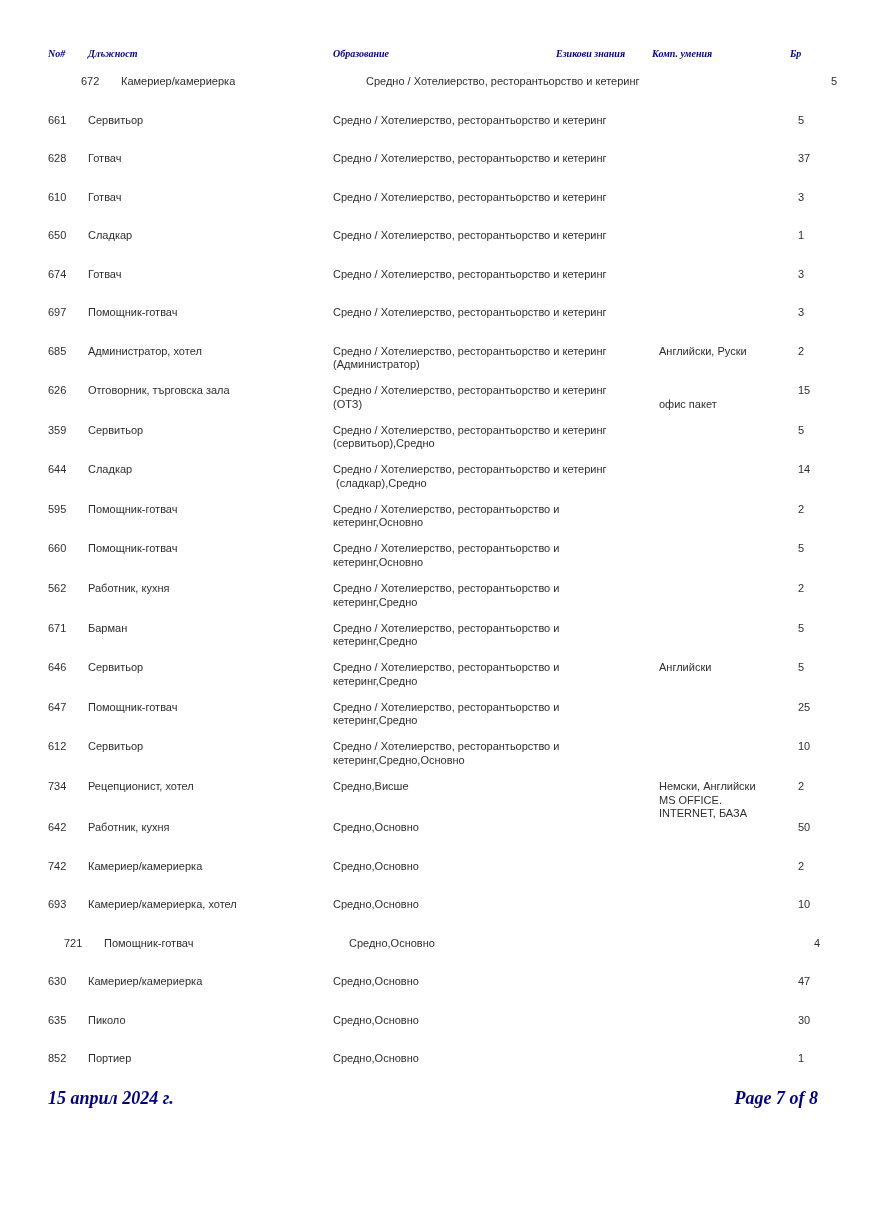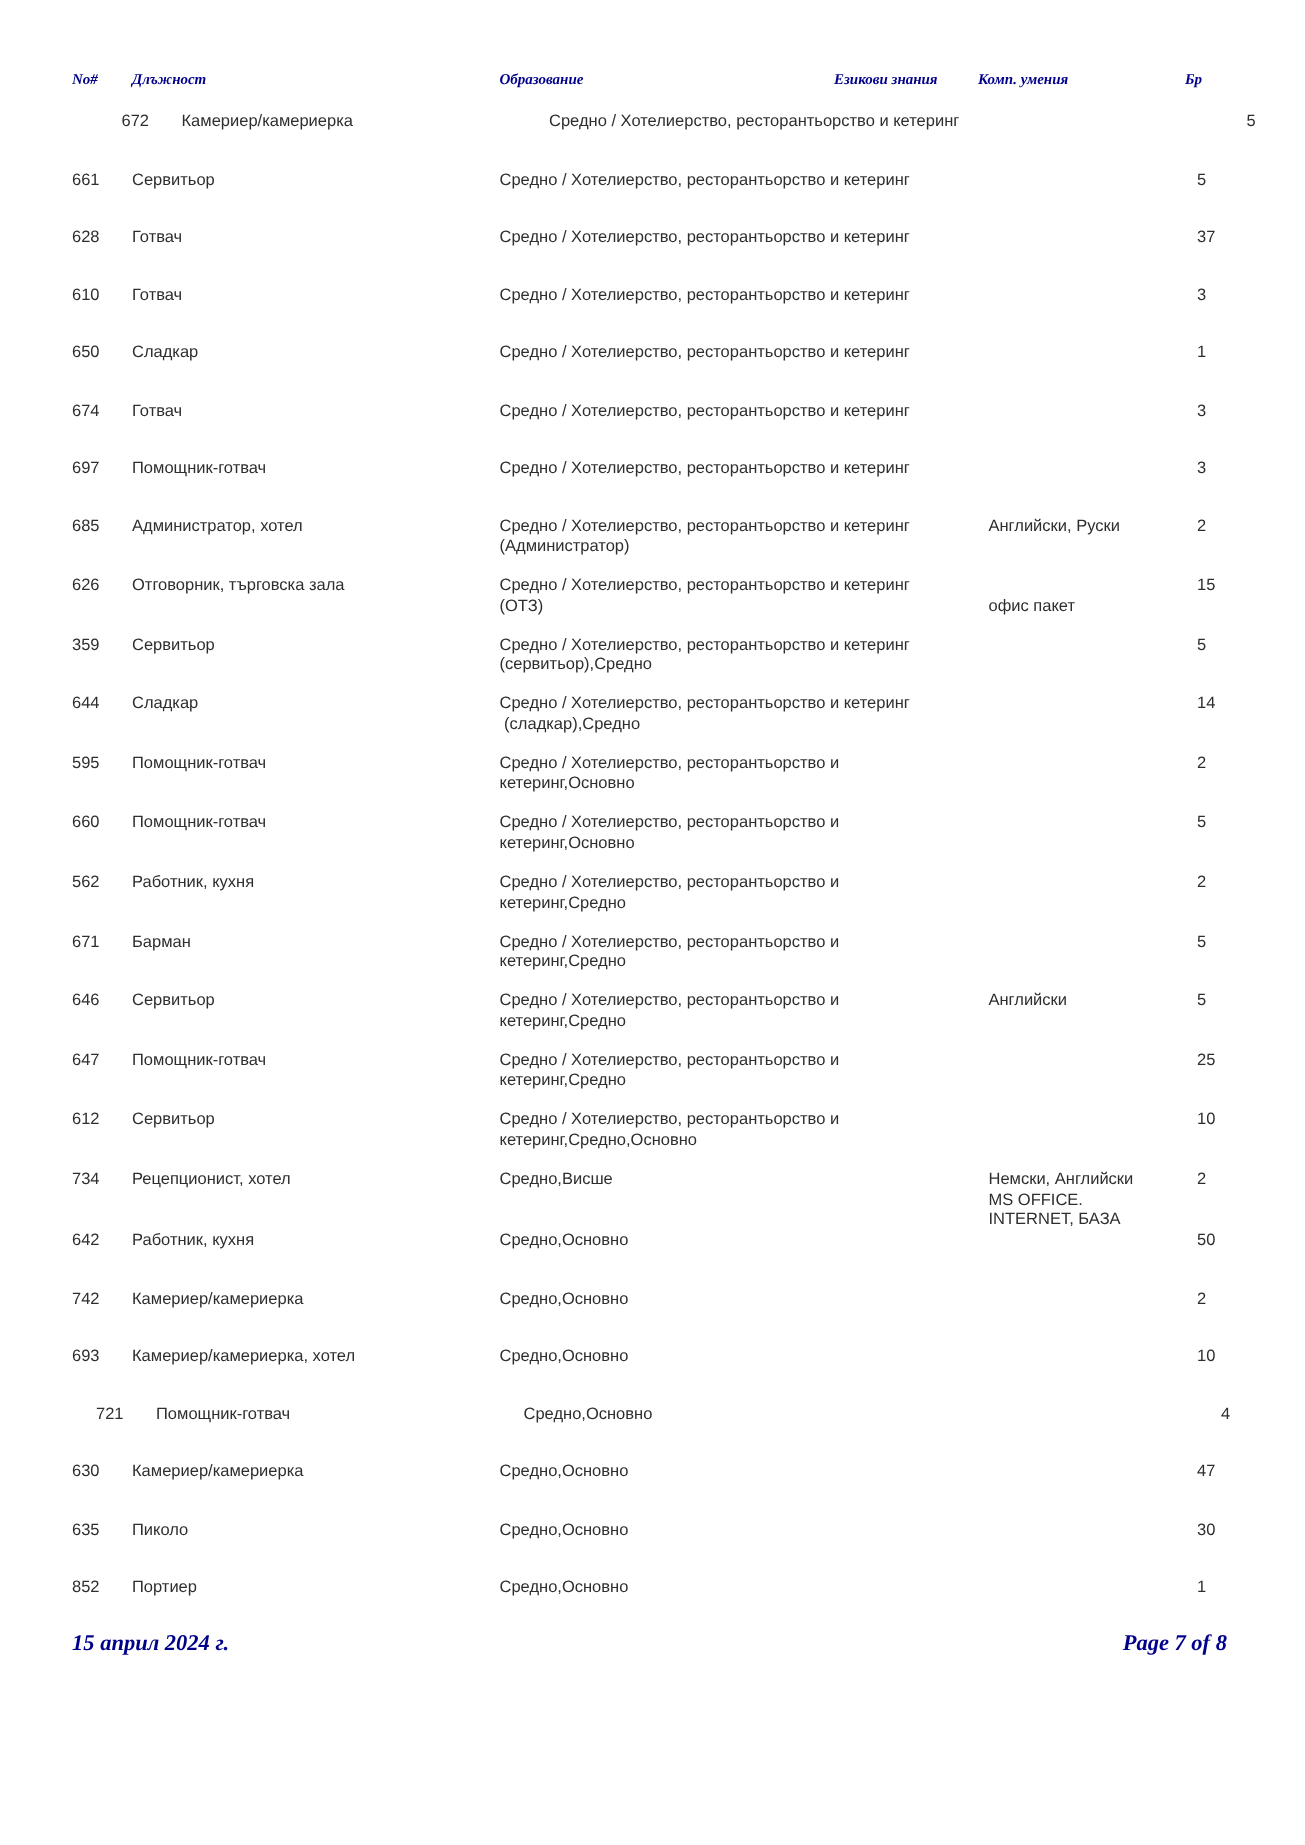--- a/index.html
+++ b/index.html
@@ -38,21 +38,21 @@
   .c-no{left:0;}
   .c-pos{left:40px;}
   .c-edu{left:285px;}
   .c-lc{left:611px;}
   .c-cnt{left:750px;}
   
   .pfooter{position:absolute;left:48px;top:1088px;width:770px;height:16px;}
   .pfooter span{
     font-family:"Liberation Serif",serif;
     font-weight:bold;font-style:italic;
-    font-size:15px;color:#00008B;white-space:pre;
+    font-size:18px;color:#00008B;white-space:pre;
   }
   .f-date{position:absolute;left:0;top:0;}
   .f-page{position:absolute;right:0;top:0;}
 </style>
 </head>
 <body>
 
 <div class="page">
 
   <div class="thead">

